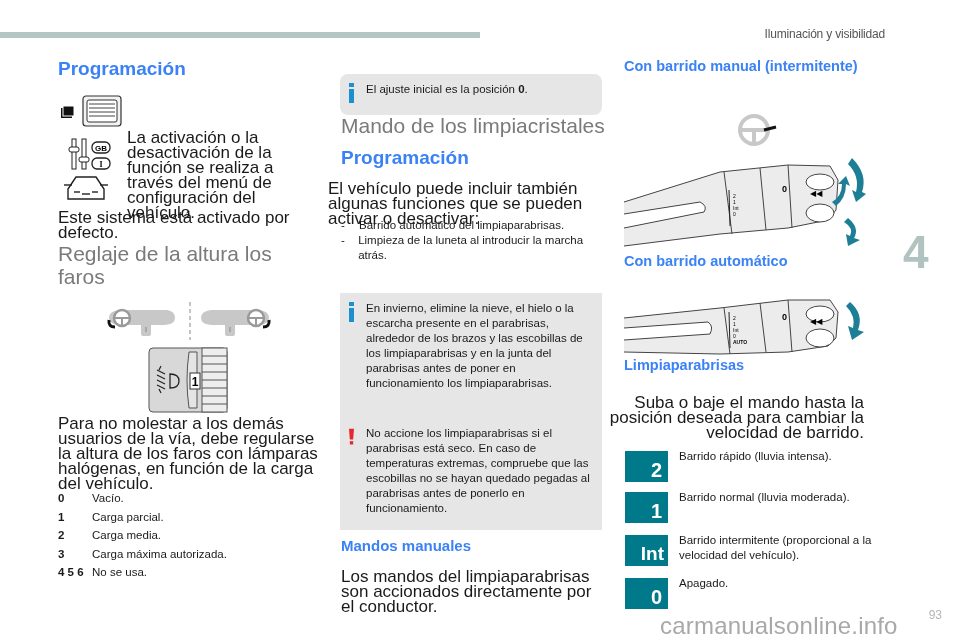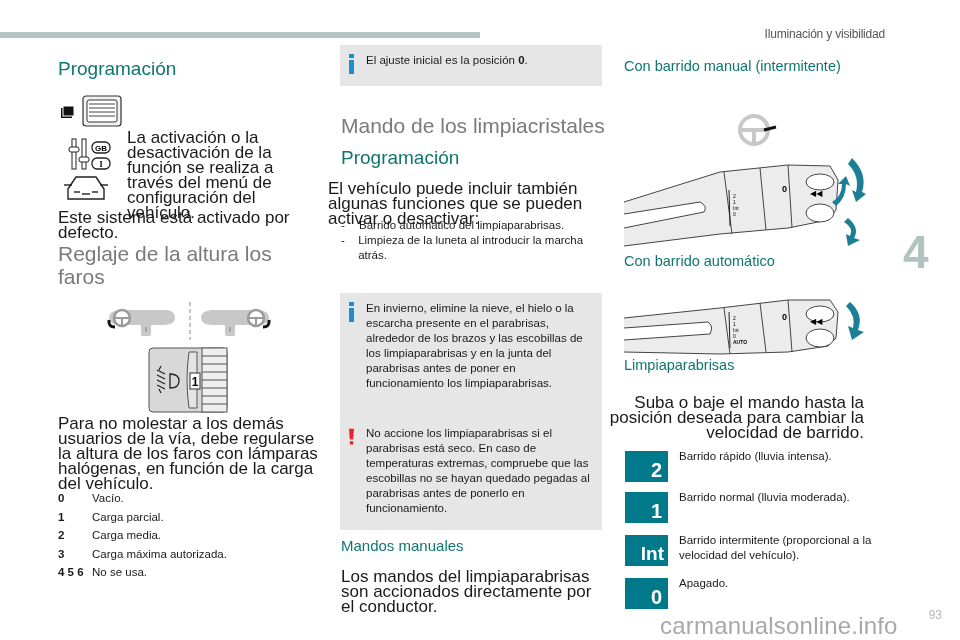--- a/index.html
+++ b/index.html
@@ -4,40 +4,40 @@
 <style>
   * { margin: 0; padding: 0; box-sizing: border-box; }
   html, body { width: 960px; height: 640px; background: #ffffff; overflow: hidden; }
   body { position: relative; font-family: "Liberation Sans", sans-serif; color: #1a1a1a; }
 
   .top-bar { position: absolute; left: 0; top: 32px; width: 480px; height: 6px; background: #b3c6c3; }
   .chapter-title { position: absolute; right: 75px; top: 27px; font-size: 12px; color: #555; letter-spacing: -0.2px; }
   .chapter-num { position: absolute; left: 903px; top: 225px; font-size: 46px; font-weight: bold; color: #b0c3c0; }
 
   .abs { position: absolute; }
-  .h-bold { font-weight: normal; color: #0f766e; }
+  .h-bold { font-weight: bold; color: #3b82f6; }
   .h-light { font-weight: normal; color: #7a7a7a; }
   .p { font-size: 17px; line-height: 15px; color: #1a1a1a; }
 
   
   .c1-title { left: 58px; top: 58px; font-size: 19px; }
   .icon-stack { left: 60px; top: 95px; width: 64px; height: 110px; }
   .c1-desc { left: 127px; top: 130px; width: 190px; }
   .c1-default { left: 58px; top: 210px; width: 260px; }
   .c1-h2 { left: 58px; top: 242px; font-size: 21px; line-height: 23px; width: 260px; }
   .headlamp-fig { left: 105px; top: 300px; width: 170px; height: 115px; }
   .c1-para { left: 58px; top: 416px; width: 262px; }
   .load-list { left: 58px; top: 489px; width: 262px; }
   .load-row { display: flex; font-size: 11.5px; line-height: 18.5px; }
   .load-key { width: 34px; font-weight: bold; }
 
   
   .note { position: absolute; background: #e6e6e6; padding: 8px 10px 8px 26px; font-size: 11.5px; line-height: 15px; }
   .note .ico { position: absolute; left: 9px; top: 9px; width: 5px; }
-  .note1 { left: 340px; top: 45px; width: 262px; height: 41px; }
+  .note1 { left: 340px; top: 74px; width: 262px; height: 41px; border-radius: 8px; }
   .c2-h1 { left: 341px; top: 114px; font-size: 21px; }
   .c2-h2 { left: 341px; top: 147px; font-size: 19px; }
   .c2-p1 { left: 328px; top: 181px; width: 262px; }
   .bullets { left: 341px; top: 218px; width: 262px; }
   .bullet { display: flex; font-size: 11.5px; line-height: 15px; }
   .bullet .dash { width: 18px; }
   .note2 { left: 340px; top: 293px; width: 262px; height: 131px; }
   .note3 { left: 340px; top: 418px; width: 262px; height: 112px; }
   .c2-h3 { left: 341px; top: 537px; font-size: 15px; }
   .c2-p2 { left: 341px; top: 569px; width: 262px; }

